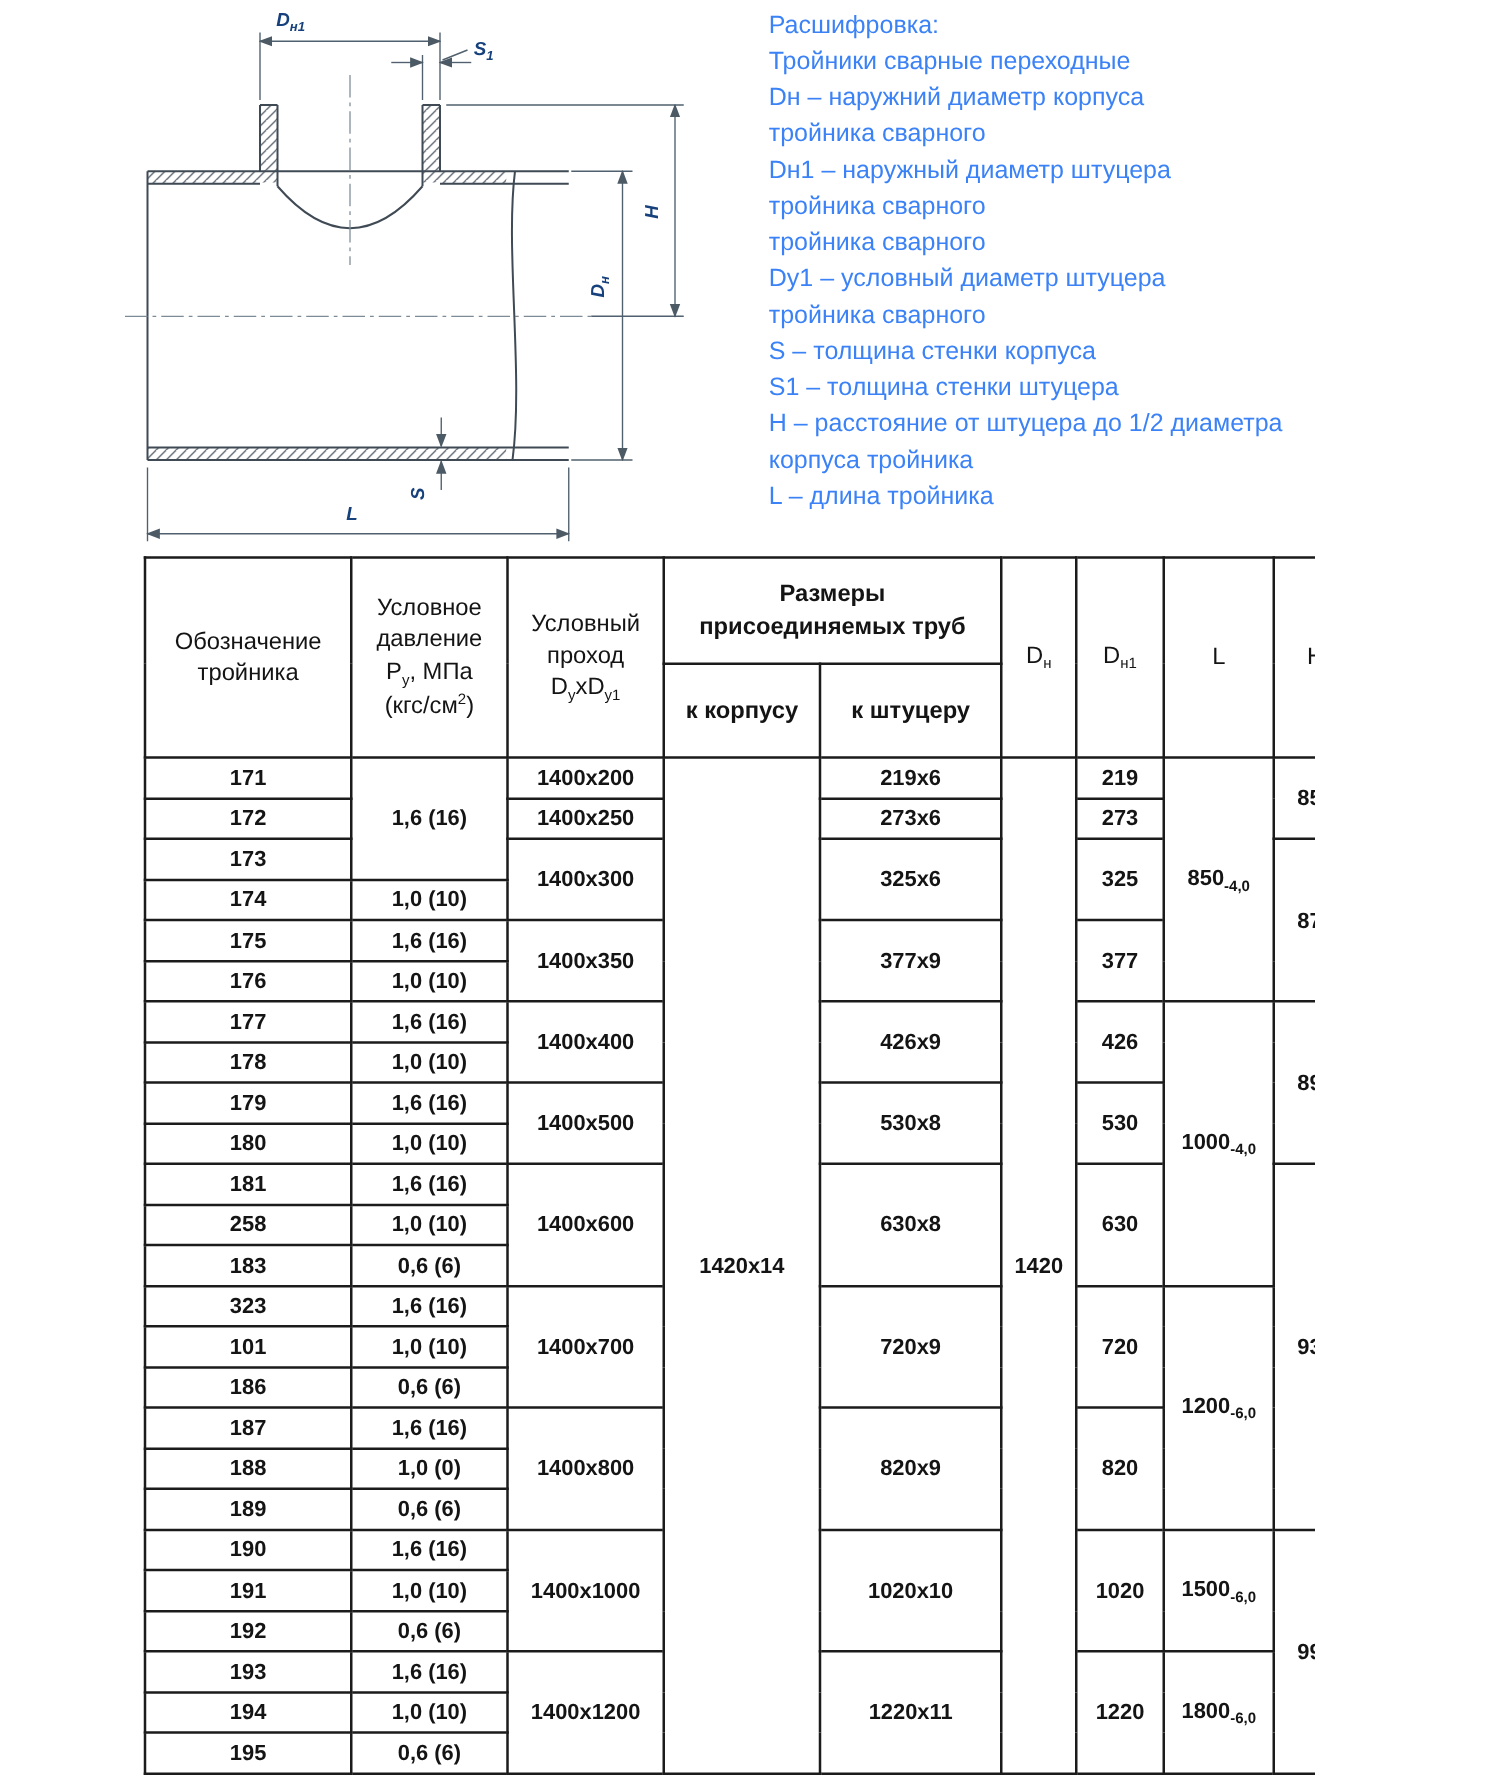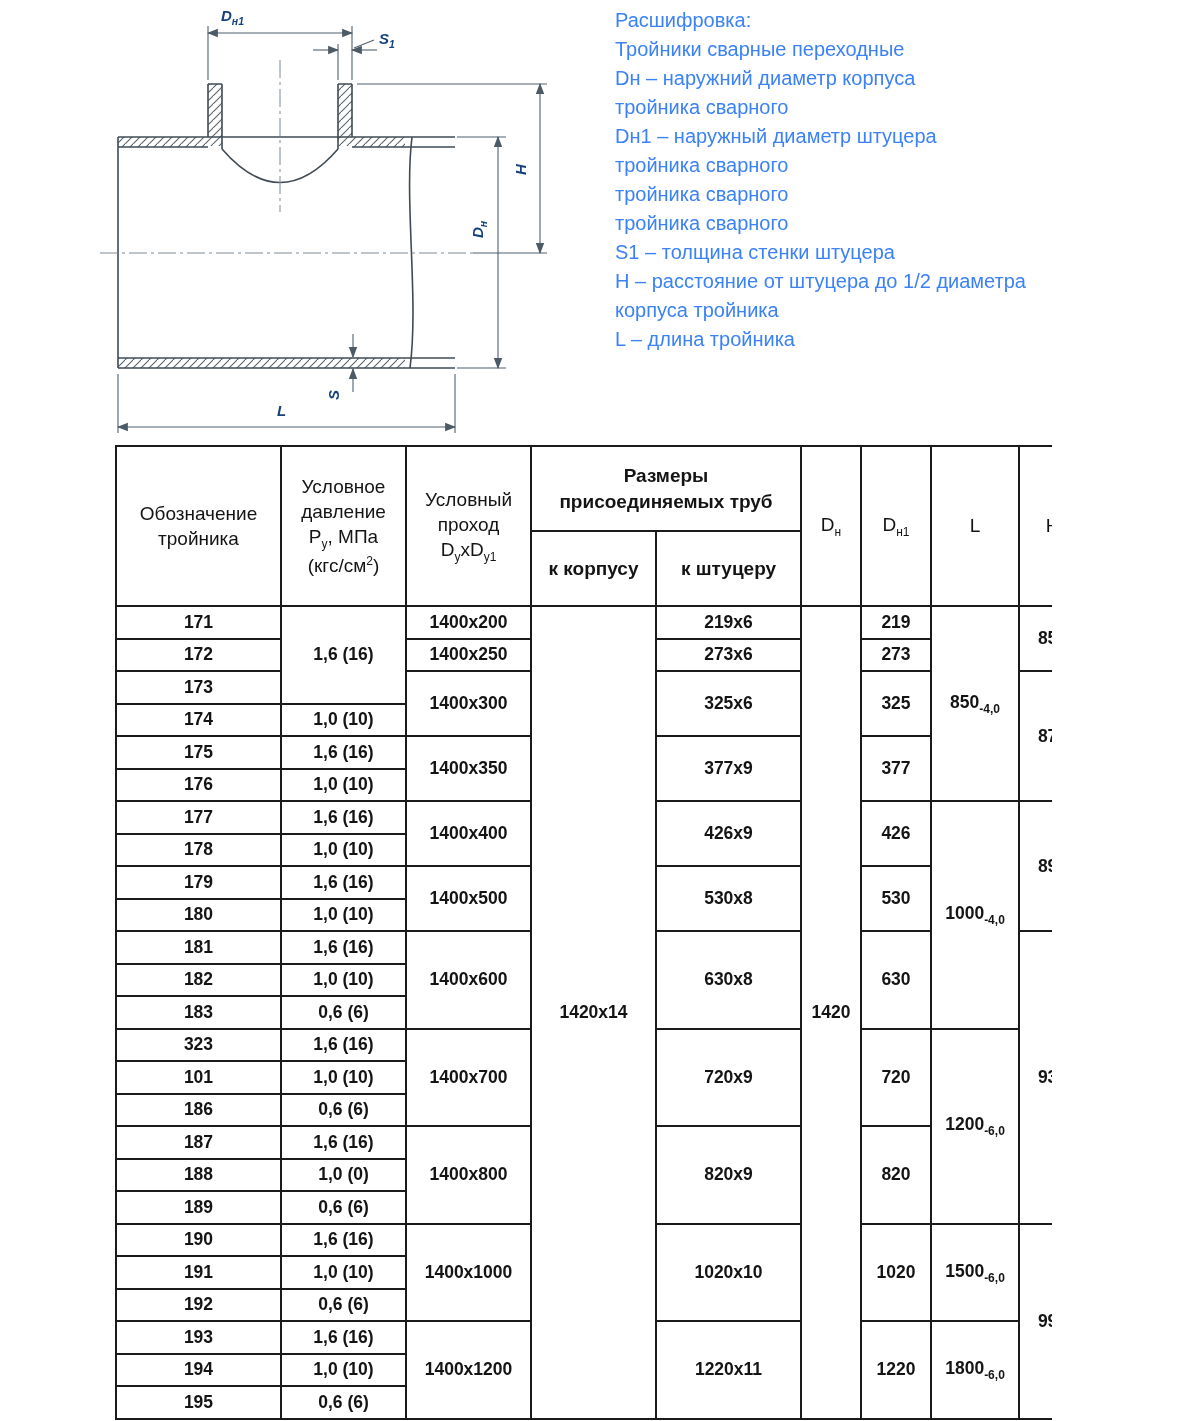--- a/index.html
+++ b/index.html
@@ -105,21 +105,23 @@
 
   <div class="legend">
     <div class="legend-title">Расшифровка:</div>
     <div>
         <div class="legend-line">Тройники сварные переходные</div>
         <div class="legend-line">Dн – наружний диаметр корпуса</div>
         <div class="legend-line">тройника сварного</div>
         <div class="legend-line">Dн1 – наружный диаметр штуцера</div>
         <div class="legend-line">тройника сварного</div>
         <div class="legend-line">тройника сварного</div>
+        <div class="legend-line">Dу1 – условный диаметр штуцера</div>
         <div class="legend-line">тройника сварного</div>
+        <div class="legend-line">S – толщина стенки корпуса</div>
         <div class="legend-line">S1 – толщина стенки штуцера</div>
         <div class="legend-line">H – расстояние от штуцера до 1/2 диаметра</div>
         <div class="legend-line">корпуса тройника</div>
         <div class="legend-line">L – длина тройника<span class="unit">(мм)</span></div>
       </div>
   </div>
 
   <table class="spec">
     <colgroup>
       <col style="width:165px">
@@ -214,21 +216,21 @@
         </tr>
         <tr>
           <td class="col-designation">181</td>
           <td class="col-pressure">1,6 (16)</td>
           <td class="col-pass" rowspan="3">1400x600</td>
           <td class="col-stub" rowspan="3">630x8</td>
           <td class="col-dn1" rowspan="3">630</td>
           <td class="col-h" rowspan="9">930</td>
         </tr>
         <tr>
-          <td class="col-designation">182</td>
+          <td class="col-designation">258</td>
           <td class="col-pressure">1,0 (10)</td>
         </tr>
         <tr>
           <td class="col-designation">183</td>
           <td class="col-pressure">0,6 (6)</td>
         </tr>
         <tr>
           <td class="col-designation">323</td>
           <td class="col-pressure">1,6 (16)</td>
           <td class="col-pass" rowspan="3">1400x700</td>

